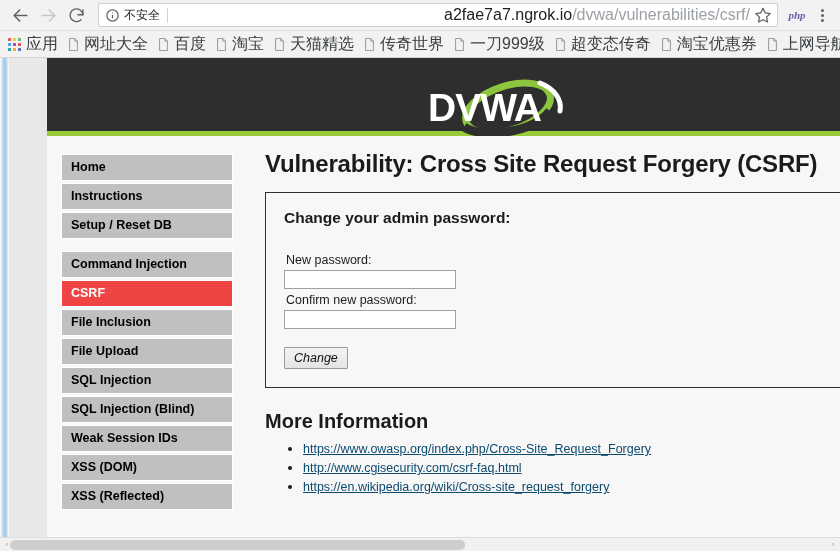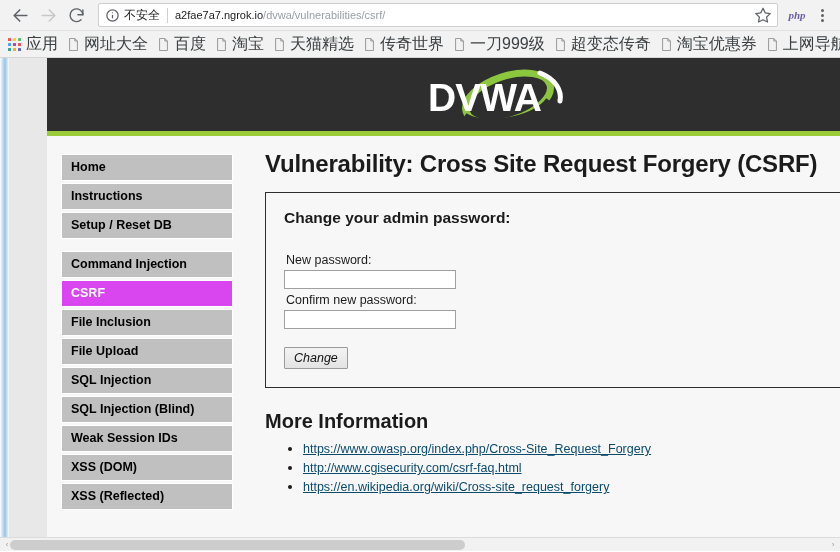--- a/index.html
+++ b/index.html
@@ -46,22 +46,22 @@
   .info-icon { width: 15px; height: 15px; flex: 0 0 auto; color: #5f6368; }
   .insecure-label {
     font-size: 12px; color: #202124; margin-left: 4px;
     white-space: nowrap;
   }
   .omni-sep {
     width: 1px; height: 15px; background: #d0d0d0;
     margin: 0 7px 0 7px; flex: 0 0 auto;
   }
   .url {
-    font-size: 11px; white-space: nowrap; overflow: hidden;
-    flex: 1 1 auto; min-width: 0; color: #9aa0a6;
+    font-size: 16px; white-space: nowrap; overflow: hidden;
+    flex: 1 1 auto; min-width: 0; color: #9aa0a6; text-align: right;
   }
   .url .host { color: #202124; }
   .star {
     flex: 0 0 auto; width: 19px; height: 19px; color: #5f6368;
     margin-left: 4px;
   }
   .ext-php {
     flex: 0 0 auto;
     width: 26px; height: 26px;
     display: flex; align-items: center; justify-content: center;
@@ -136,21 +136,21 @@
   }
 
   .dvwa-header {
     height: 78px;
     background: #2e2e2e;
     border-bottom: 5px solid #9bcc38;
     position: relative;
   }
   .logo-wrap {
     position: absolute;
-    left: 375px; top: 9px;
+    left: 375px; top: 19px;
     width: 160px; height: 62px;
   }
   .logo-wrap svg { display: block; }
 
   .dvwa-body {
     position: relative;
     background: #f7f7f7;
     min-height: 420px;
   }
 
@@ -169,21 +169,21 @@
     color: #000000;
     font-size: 12.5px;
     font-weight: bold;
     padding: 4px 0 4px 9px;
     margin-bottom: 2px;
     line-height: 17px;
     white-space: nowrap;
     text-decoration: none;
   }
   .nav-item.active {
-    background: #d946ef;
+    background: #ef4444;
     color: #ffffff;
   }
 
   
   .content {
     position: absolute;
     left: 218px; top: 14px;
     width: 740px;
   }
   h1.vuln-title {

